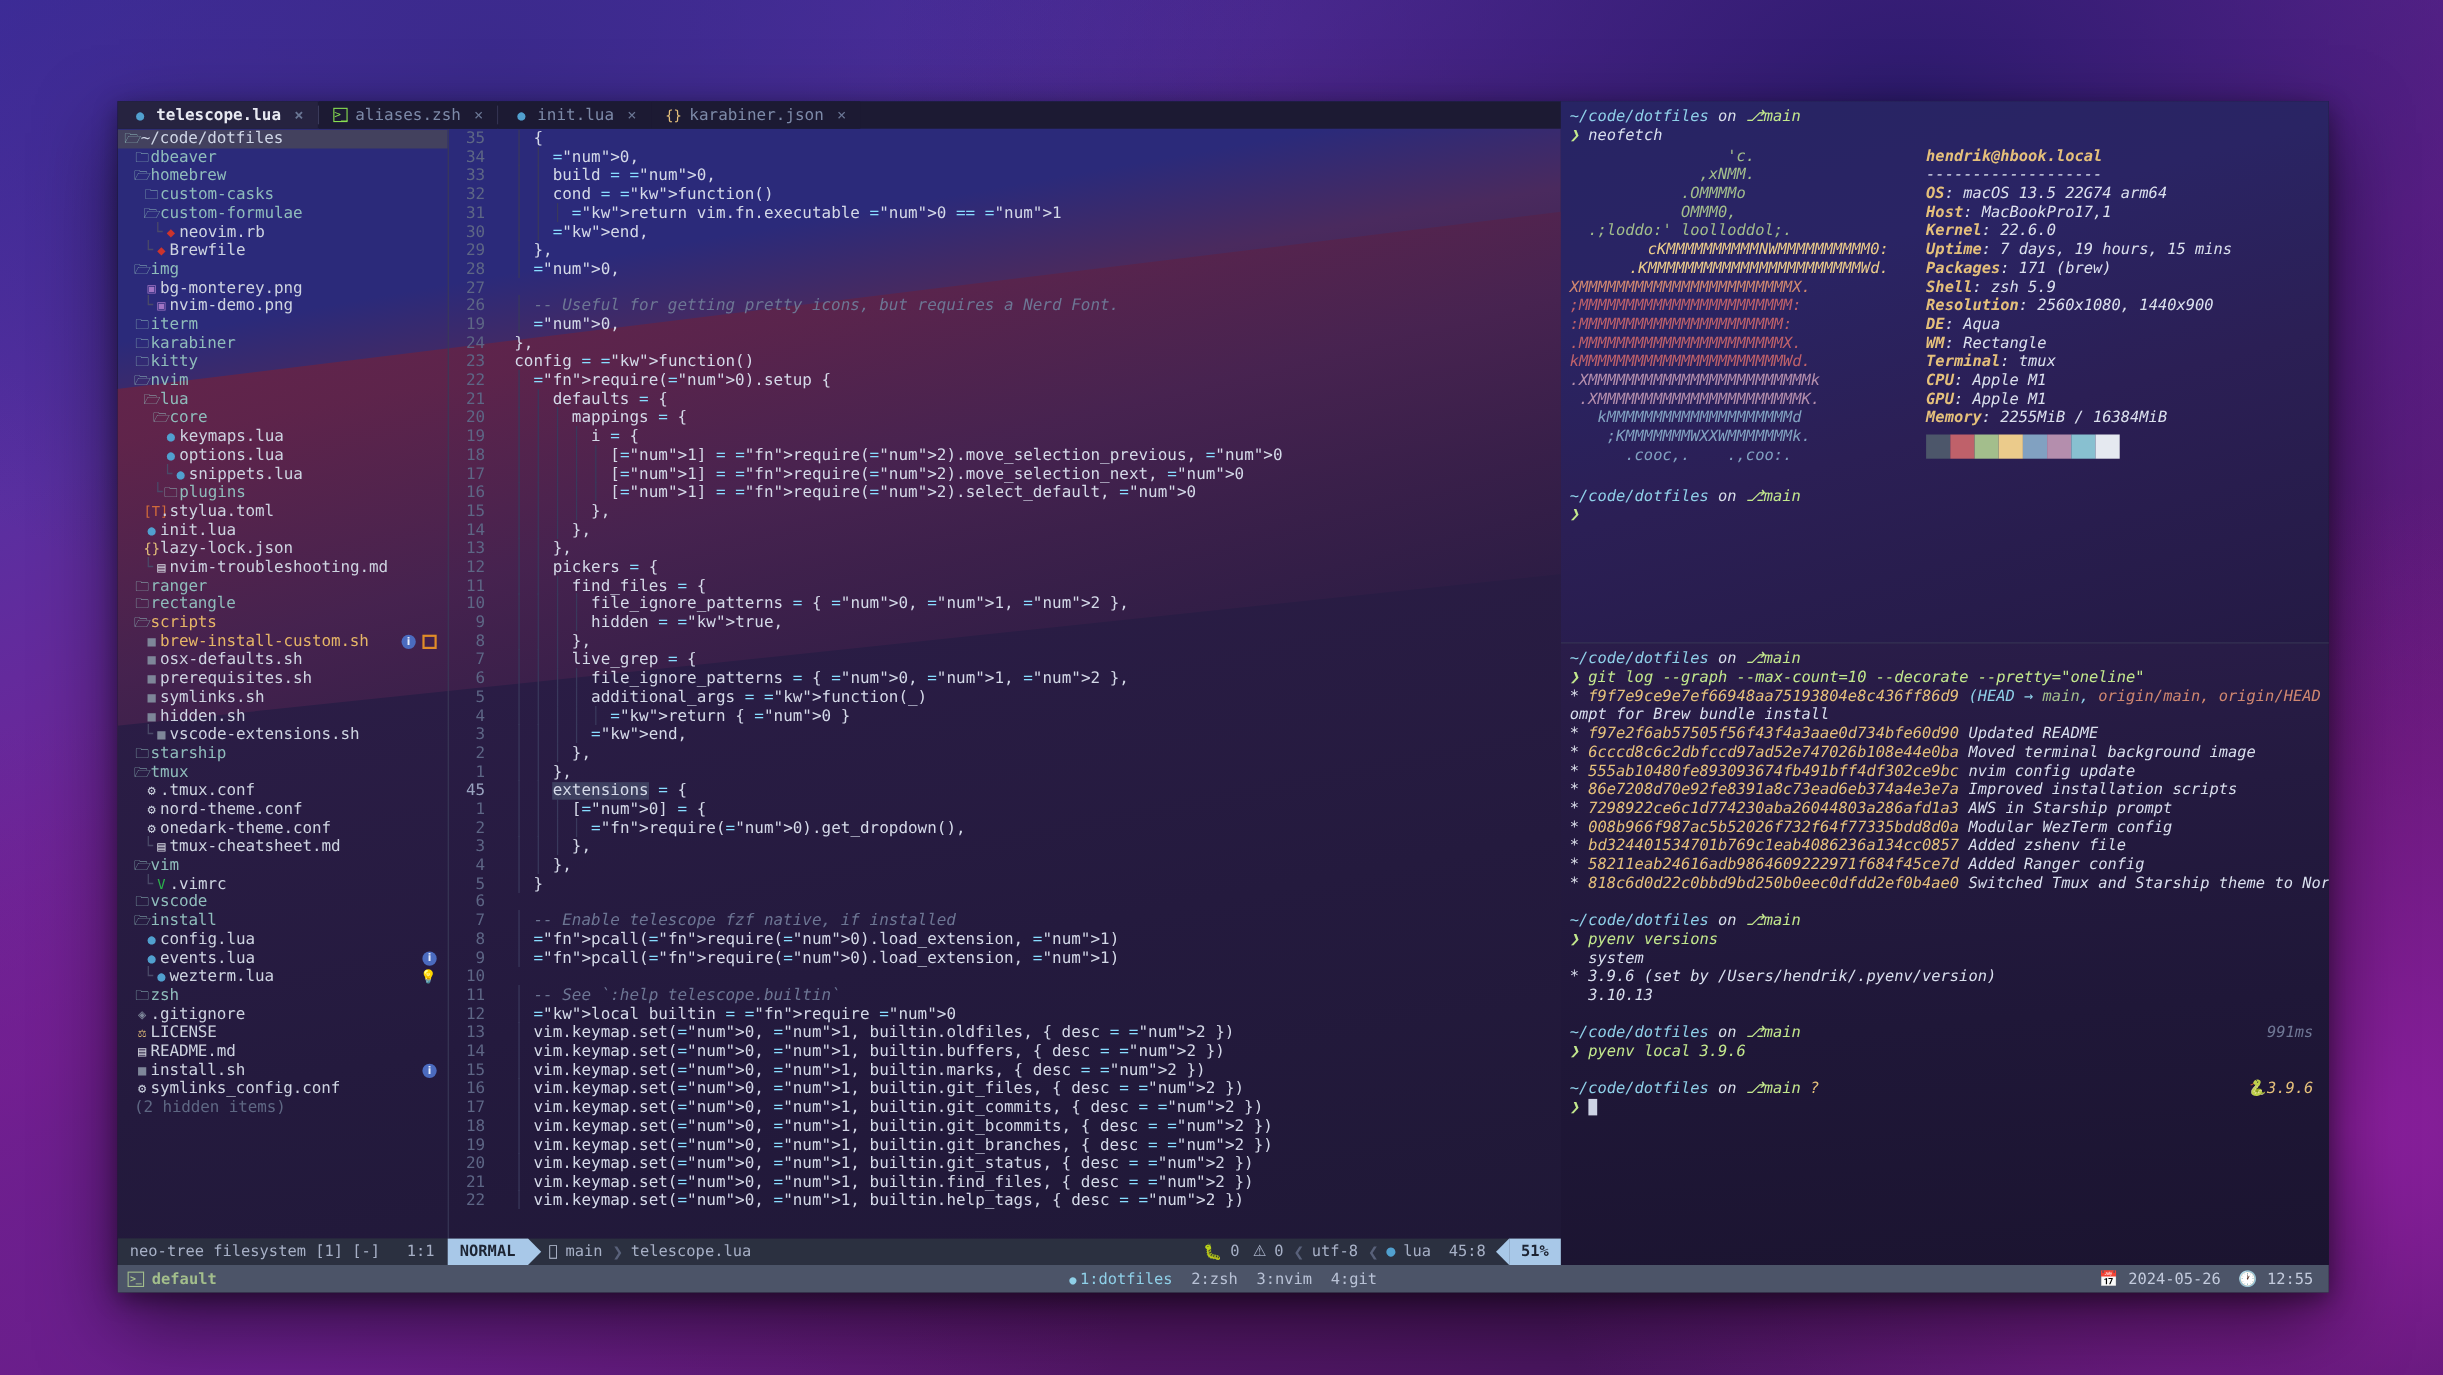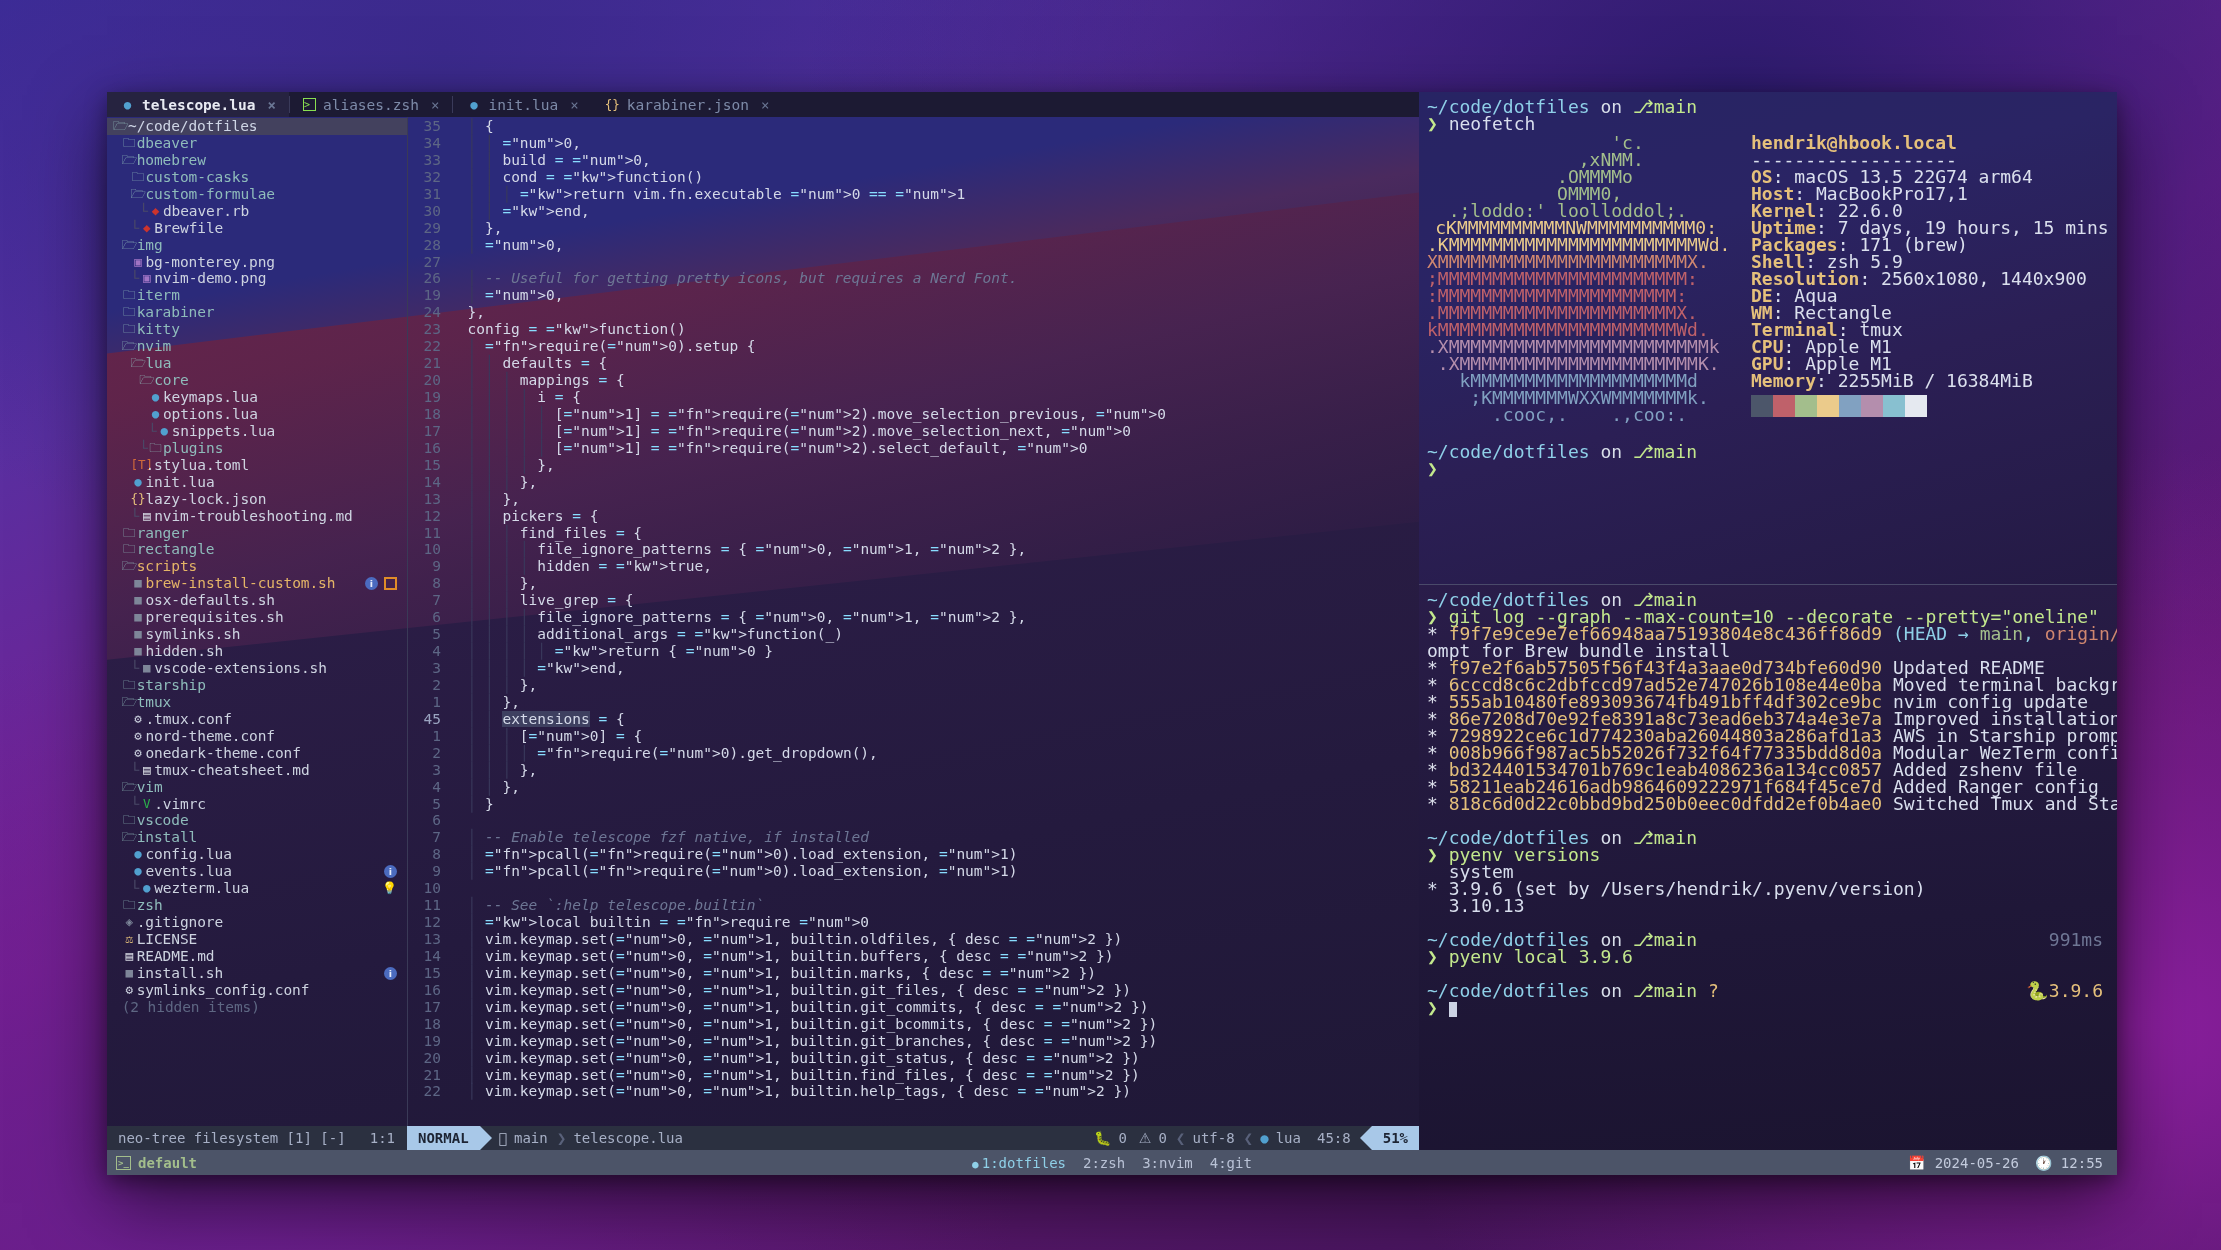--- a/index.html
+++ b/index.html
@@ -159,26 +159,27 @@
   .sl-pct { background: #a8c8e8; color: #1d2433; font-weight: bold; padding: 0 11px; display:flex; align-items:center; }
   .sl-arrow-r { width: 0; height: 0; border-right: 12px solid #a8c8e8; border-top: 12px solid transparent; border-bottom: 12px solid transparent; }
   .git-ico { color: #b8c0d4; }
 
   
   #right-col { flex: 1; display: flex; flex-direction: column; min-width: 0; background: #1d1b36; }
   #pane-hsep { height: 1px; background: #4a4a6a; flex-shrink: 0; }
 
   .termpane {
     position: relative;
-    font-size: 18px;
+    font-size: 14px;
     line-height: 17px;
     padding: 6px 0 0 8px;
     color: #cdd3e4;
     overflow: hidden;
     white-space: pre;
+    font-style: italic;
   }
   #pane-neofetch {
     height: 492px;
     background: linear-gradient(165deg, #272464 0%, #2a2464 30%, #2b1f55 58%, #241a44 100%);
     flex-shrink: 0;
   }
   #pane-git {
     flex: 1;
     background: linear-gradient(175deg, #2a1d4a 0%, #241a40 28%, #1f1738 60%, #1b1430 100%);
     min-height: 0;
@@ -289,21 +290,21 @@
               <span class="ntname f-dir">custom-casks</span>
             </div>
             <div class="ntrow">
               <span class="guide">  </span>
               <span class="ico" style="color:#8fbcbb;">🗁</span>
               <span class="ntname f-dir">custom-formulae</span>
             </div>
             <div class="ntrow">
               <span class="guide">   └</span>
               <span class="ico" style="color:#cc342d;">◆</span>
-              <span class="ntname f-lua">dbeaver.rb</span>
+              <span class="ntname f-lua">neovim.rb</span>
             </div>
             <div class="ntrow">
               <span class="guide">  └</span>
               <span class="ico" style="color:#cc342d;">◆</span>
               <span class="ntname f-lua">Brewfile</span>
             </div>
             <div class="ntrow">
               <span class="guide"> </span>
               <span class="ico" style="color:#8fbcbb;">🗁</span>
               <span class="ntname f-dir">img</span>

